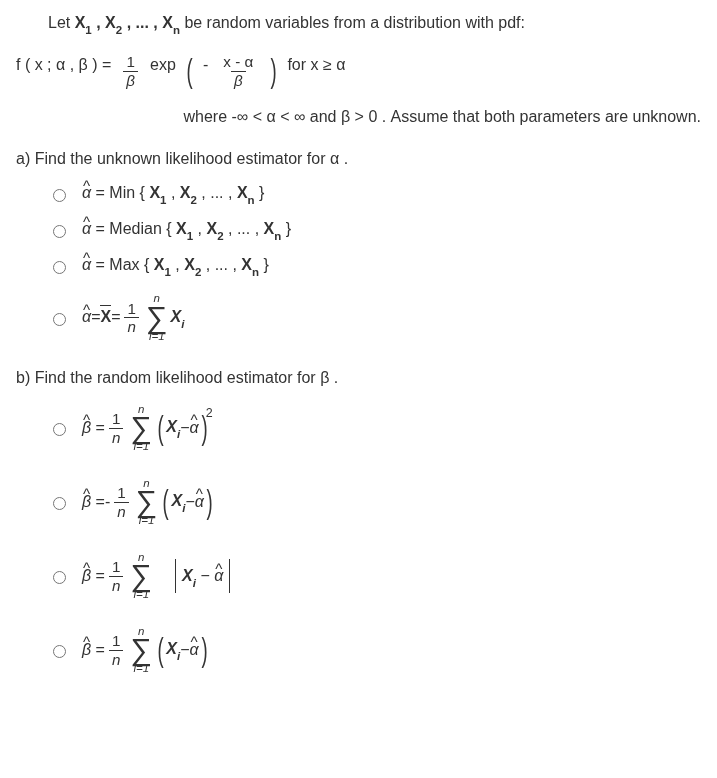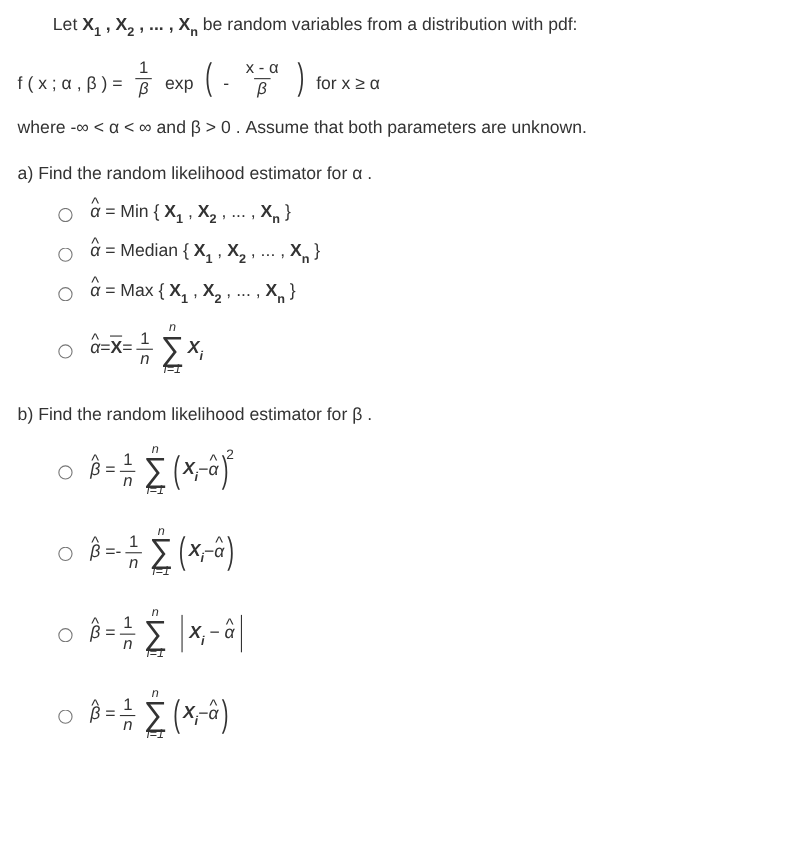--- a/index.html
+++ b/index.html
@@ -12,25 +12,26 @@
       box-sizing: border-box;
       line-height: 1.4;
     }
     .intro {
       margin-bottom: 10px;
       margin-left: 32px;
     }
     .pdf-line {
       margin: 18px 0;
       display: flex;
-      align-items: flex-end;
+      align-items: flex-start;
       gap: 8px;
     }
     .where-line {
       margin: 16px 0 20px 0;
+      text-align: right;
     }
     .question {
       margin-top: 18px;
       margin-bottom: 8px;
     }
     .option {
       display: flex;
       align-items: center;
       margin: 6px 0 6px 32px;
       min-height: 30px;
@@ -124,21 +125,21 @@
       display: inline-flex;
       align-items: center;
     }
     .absbar {
       display: inline-block;
       border-left: 1.5px solid #333;
       border-right: 1.5px solid #333;
       padding: 0 6px;
       height: 2.1em;
       line-height: 2.1em;
-      margin: 0 10px;
+      margin: 0 20px;
     }
     .pwrap {
       display: inline-flex;
       align-items: center;
     }
     .pwrap .psup {
       align-self: flex-start;
       font-size: 0.78em;
       margin-left: -4px;
       margin-top: -6px;
@@ -165,21 +166,21 @@
   <span class="frac">
     <span class="top">x - α</span>
     <span class="bot i">β</span>
   </span>
   <span class="paren">)</span>
   <span> for x ≥ α</span>
 </div>
 
 <div class="where-line">where  -∞ &lt; α &lt; ∞  and  β &gt; 0 . Assume that both parameters are unknown.</div>
 
-<div class="question">a) Find the random likelihood estimator for  α .</div>
+<div class="question">a) Find the unknown likelihood estimator for  α .</div>
 
 <div class="option">
   <input type="radio" name="qa" style="">
   <span class="expr">
     <span class="hat">α</span>
     <span>&nbsp;= Min { <span class="b">X<span class="sub">1</span></span> , <span class="b">X<span class="sub">2</span></span> , ... , <span class="b">X<span class="sub">n</span></span> }</span>
   </span>
 </div>
 
 <div class="option">

